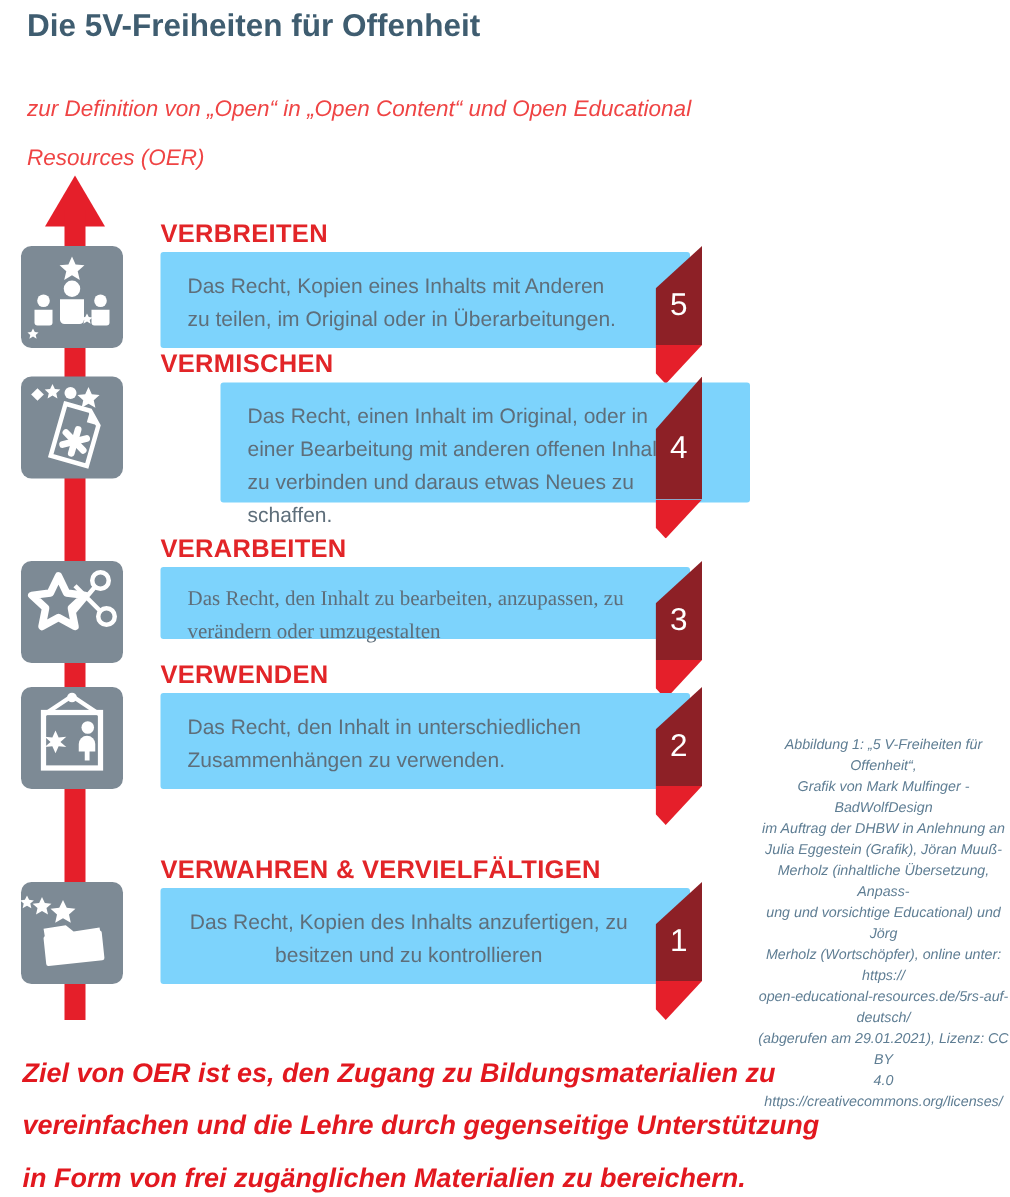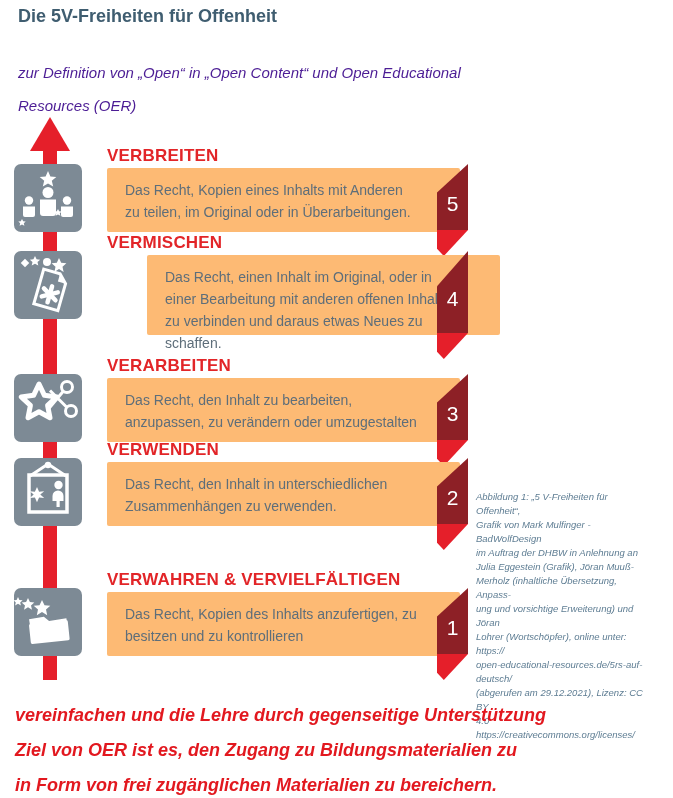--- a/index.html
+++ b/index.html
@@ -1,42 +1,42 @@
 <!DOCTYPE html>
 <html><head>
 <meta charset="utf-8">
 <style>
   html,body{margin:0;padding:0;background:#fff;}
   .canvas{position:relative;width:673px;height:798px;background:#ffffff;overflow:hidden;
           font-family:"Liberation Sans",sans-serif;}
 
-  .page-title{position:absolute;left:18px;top:6px;font-size:18px;font-weight:bold;color:#3f5d70;}
-  .page-subtitle{position:absolute;left:18px;top:56px;font-size:15px;font-style:italic;color:#4c1d95;line-height:33px;}
+  .page-title{position:absolute;left:18px;top:6px;font-size:21px;font-weight:bold;color:#3f5d70;}
+  .page-subtitle{position:absolute;left:18px;top:56px;font-size:15px;font-style:italic;color:#ef4444;line-height:33px;}
 
   
   .arrow-shaft{position:absolute;left:43px;top:140px;width:14px;height:540px;background:#e51f2a;z-index:1;}
   .arrow-head{position:absolute;left:30px;top:117px;width:0;height:0;z-index:1;
               border-left:20px solid transparent;border-right:20px solid transparent;
               border-bottom:34px solid #e51f2a;}
 
   .section{position:absolute;left:0;width:673px;z-index:2;}
   .icon-box{position:absolute;left:14px;top:18px;width:68px;height:68px;background:#7d8a95;border-radius:7px;}
   .icon-box svg{width:68px;height:68px;display:block;}
   .sec-heading{position:absolute;left:107px;top:0;font-size:17px;font-weight:bold;color:#e22528;letter-spacing:.2px;}
-  .sec-box{position:absolute;left:107px;top:22px;width:353px;background:#fdba74;border-radius:2px;}
+  .sec-box{position:absolute;left:107px;top:22px;width:353px;background:#7dd3fc;border-radius:2px;}
   .sec-text{padding:11px 40px 0 18px;font-size:14px;line-height:22px;color:#5e6e7a;}
   .ribbon{position:absolute;left:437px;width:31px;z-index:3;}
   .ribbon-top{width:31px;background:#8d2026;clip-path:polygon(0 43%,100% 0,100% 100%,0 100%);
               display:flex;align-items:center;justify-content:center;}
   .ribbon-num{color:#fff;font-size:21px;margin-top:14px;}
   .ribbon-tail{width:31px;height:26px;background:#e51f2a;
                clip-path:polygon(0 0,100% 0,22% 100%,0 72%);}
 
-  .caption{position:absolute;left:476px;top:490px;width:168px;font-size:9.5px;font-style:italic;
-           color:#5e7d93;line-height:14px;}
+  .caption{position:absolute;left:505px;top:490px;width:168px;font-size:9.5px;font-style:italic;
+           color:#5e7d93;line-height:14px;text-align:center;}
   .footer-text{position:absolute;left:15px;top:698px;width:640px;font-size:18px;font-weight:bold;
                font-style:italic;color:#e2181f;line-height:35px;}
 </style>
 </head>
 <body>
 
 <div class="canvas">
 
   <div class="page-title">Die 5V-Freiheiten für Offenheit</div>
   <div class="page-subtitle">
@@ -111,21 +111,21 @@
           <svg viewBox="0 0 68 68">
             <path d="M25 10l5.4 11.3 12.4 1.6-9.2 8.5 2.4 12.3-11-6-11 6 2.4-12.3-9.2-8.5 12.4-1.6z" fill="none" stroke="#fff" stroke-width="5" stroke-linejoin="round"></path>
             <g stroke="#fff" stroke-width="3" fill="none">
               <circle cx="53" cy="13" r="5.5"></circle>
               <circle cx="57" cy="37" r="5.5"></circle>
               <path d="M49.5 17L34 35.5M52.5 33L36 16.5"></path>
             </g>
           </svg>
         </div>
     <div class="sec-heading">VERARBEITEN</div>
-    <div class="sec-box" style="height: 64px;">
+    <div class="sec-box" style="height: 48px; font-family: Liberation Serif, serif;">
       <div class="sec-text">Das Recht, den Inhalt zu bearbeiten, anzupassen, zu verändern oder umzugestalten</div>
     </div>
     <div class="ribbon" style="top: 18px;">
       <div class="ribbon-top" style="height: 66px;">
         <span class="ribbon-num">3</span>
       </div>
       <div class="ribbon-tail"></div>
     </div>
   </div>
       <div class="section" style="top: 440px; height: 114px;">
@@ -146,21 +146,21 @@
     <div class="sec-box" style="height: 64px;">
       <div class="sec-text">Das Recht, den Inhalt in unterschiedlichen Zusammenhängen zu verwenden.</div>
     </div>
     <div class="ribbon" style="top: 18px;">
       <div class="ribbon-top" style="height: 66px;">
         <span class="ribbon-num">2</span>
       </div>
       <div class="ribbon-tail"></div>
     </div>
   </div>
-      <div class="section" style="top: 570px; height: 114px;">
+      <div class="section" style="top: 570px; height: 114px; text-align: center;">
     <div class="icon-box">
           <svg viewBox="0 0 68 68">
             <g fill="#fff">
               <path d="M4 9l1.4 2.9 3.2.4-2.4 2.1.7 3.1-2.9-1.7-2.9 1.7.7-3.1L-.6 12.3l3.2-.4z"></path>
               <path d="M14 10l1.9 4 4.4.5-3.3 2.9 1 4.3-4-2.4-4 2.4 1-4.3-3.3-2.9 4.4-.5z"></path>
               <path d="M28 12l2.5 5.2 5.8.6-4.3 3.8 1.2 5.6-5.2-3.1-5.2 3.1 1.2-5.6-4.3-3.8 5.8-.6z"></path>
               <g transform="rotate(-9 36 42)">
                 <path d="M17 28h15l4.5 5H54v4H17z"></path>
                 <rect x="15.5" y="34" width="39" height="20" rx="1.5" transform="rotate(3 35 44)"></rect>
               </g>
@@ -179,25 +179,25 @@
     </div>
   </div>
     </div>
 
   <div class="caption">
       <div>Abbildung 1: „5 V-Freiheiten für Offenheit“,</div>
       <div>Grafik von Mark Mulfinger - BadWolfDesign</div>
       <div>im Auftrag der DHBW in Anlehnung an</div>
       <div>Julia Eggestein (Grafik), Jöran Muuß-</div>
       <div>Merholz (inhaltliche Übersetzung, Anpass-</div>
-      <div>ung und vorsichtige Erweiterung) und Jöran</div>
-      <div>Lohrer (Wortschöpfer), online unter: https://</div>
+      <div>ung und vorsichtige Educational) und Jörg</div>
+      <div>Merholz (Wortschöpfer), online unter: https://</div>
       <div>open-educational-resources.de/5rs-auf-</div>
       <div>deutsch/</div>
-      <div>(abgerufen am 29.12.2021), Lizenz: CC BY</div>
+      <div>(abgerufen am 29.01.2021), Lizenz: CC BY</div>
       <div>4.0 https://creativecommons.org/licenses/</div>
     </div>
   <div class="footer-text">
+      <div>Ziel von OER ist es, den Zugang zu Bildungsmaterialien zu</div>
       <div>vereinfachen und die Lehre durch gegenseitige Unterstützung</div>
-      <div>Ziel von OER ist es, den Zugang zu Bildungsmaterialien zu</div>
       <div>in Form von frei zugänglichen Materialien zu bereichern.</div>
     </div>
 </div>
 
 </body></html>

